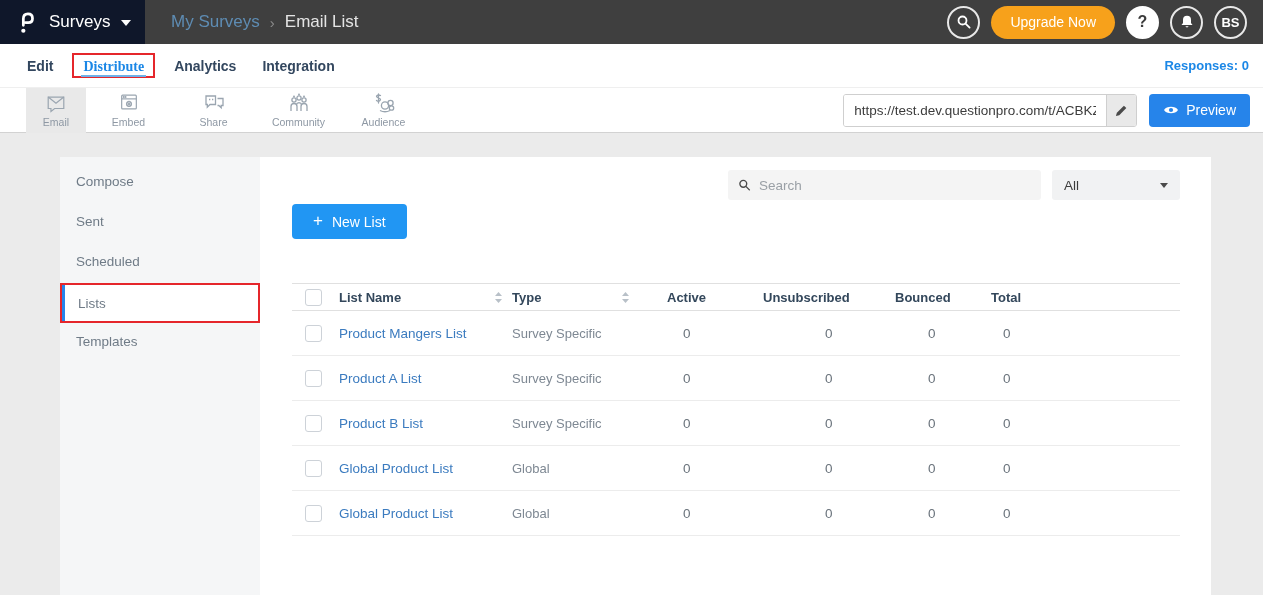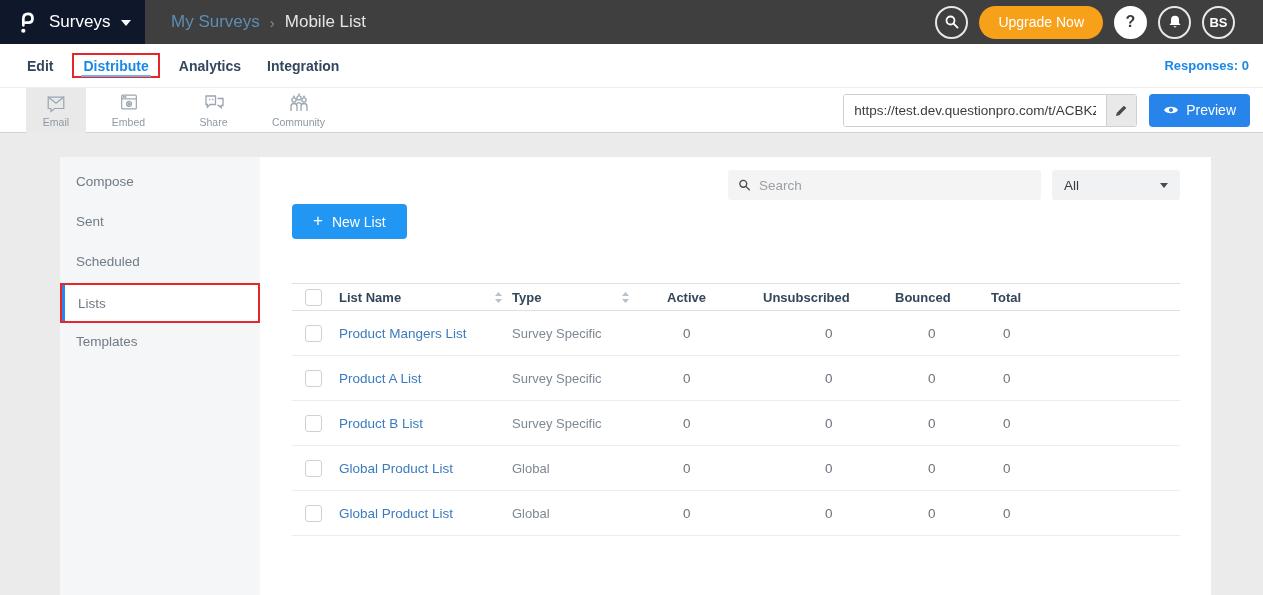--- a/index.html
+++ b/index.html
@@ -9,30 +9,30 @@
 
   
   .topbar { height:44px; background:#3f3f3f; display:flex; align-items:center; flex-shrink:0; }
   .brand { width:145px; height:44px; background:#0f172a; display:flex; align-items:center; gap:11px; padding-left:16px; cursor:pointer; flex-shrink:0; }
   .brand-label { color:#fff; font-size:17px; }
   .caret-down { width:0; height:0; border-left:5px solid transparent; border-right:5px solid transparent; border-top:6px solid #fff; margin-top:2px; }
   .breadcrumb { display:flex; align-items:center; gap:10px; margin-left:26px; font-size:17px; }
   .bc-parent { color:#5e8cb3; text-decoration:none; cursor:pointer; }
   .bc-sep { color:#8a8a8a; font-size:15px; }
   .bc-current { color:#e4e4e4; }
-  .topbar-right { margin-left:auto; display:flex; align-items:center; gap:11px; padding-right:28px; }
+  .topbar-right { margin-left:auto; display:flex; align-items:center; gap:11px; padding-right:16px; }
   .circle-btn { width:33px; height:33px; border-radius:50%; border:2px solid #e8e8e8; background:transparent; display:flex; align-items:center; justify-content:center; cursor:pointer; color:#fff; font-size:13px; font-weight:bold; font-family:inherit; }
   .circle-btn.help { background:#fff; border-color:#fff; color:#3b3b3b; font-size:16px; }
   .upgrade { height:33px; border:none; border-radius:17px; background:#f7a11b; color:#fff; font-size:14px; padding:0 19px; cursor:pointer; font-family:inherit; }
 
   
   .tabs-bar { height:44px; background:#fff; display:flex; align-items:center; padding:0 14px; border-bottom:1px solid #efefef; flex-shrink:0; }
   .nav-tab { font-size:14px; font-weight:600; color:#33475f; text-decoration:none; padding:0 13px; cursor:pointer; }
   .red-box { border:2px solid #e5262b; padding:2px 7px 1px; margin:0 6px; }
-  .nav-tab.active { color:#1b87e6; border-bottom:2px solid #6fb1e8; padding:0 2px 1px; margin:0; }
+  .nav-tab.active { color:#1b87e6; border-bottom:2px solid #6fb1e8; padding:0 2px 1px; margin:0;font-family:Liberation Serif, serif; }
   .responses { margin-left:auto; color:#1b87e6; font-size:13px; font-weight:600; cursor:pointer; }
 
   
   .toolbar { height:45px; background:#fff; border-bottom:1px solid #d2d2d2; display:flex; align-items:center; padding-left:26px; flex-shrink:0; }
   .tool-tab { width:85px; height:45px; display:flex; flex-direction:column; align-items:center; justify-content:center; gap:2px; cursor:pointer; }
   .tool-tab.active { background:#e9e9e9; width:60px; }
   .tool-tab .tlabel { font-size:10.5px; color:#8e98a4; }
   .tool-tab svg { stroke:#9aa5b0; fill:none; stroke-width:1.3; }
   .url-group { margin-left:auto; display:flex; align-items:center; }
   .url-wrap { display:flex; align-items:center; border:1px solid #cfcfcf; border-radius:3px; overflow:hidden; height:33px; background:#fff; }
@@ -87,21 +87,21 @@
       <svg width="22" height="27" viewBox="0 0 24 28">
         <path d="M8 17 V10 Q8 4.5 13 4.5 Q18 4.5 18 9.5 Q18 14 13.5 14 H10.5" stroke="#fff" stroke-width="3" fill="none" stroke-linecap="round"></path>
         <circle cx="8" cy="23" r="2.3" fill="#fff"></circle>
       </svg>
       <span class="brand-label">Surveys</span>
       <span class="caret-down"></span>
     </div>
     <nav class="breadcrumb">
       <a class="bc-parent">My Surveys</a>
       <span class="bc-sep">›</span>
-      <span class="bc-current">Mobile List</span>
+      <span class="bc-current">Email List</span>
     </nav>
     <div class="topbar-right">
       <button class="circle-btn">
         <svg width="16" height="16" viewBox="0 0 16 16">
           <circle cx="6.5" cy="6.5" r="4" stroke="#fff" stroke-width="1.8" fill="none"></circle>
           <path d="M9.8 9.8L13.6 13.6" stroke="#fff" stroke-width="1.8" stroke-linecap="round"></path>
         </svg>
       </button>
       <button class="upgrade">Upgrade Now</button>
       <button class="circle-btn help">?</button>
@@ -159,20 +159,30 @@
           <circle cx="13" cy="6" r="2.1"></circle>
           <circle cx="18" cy="8" r="2.1"></circle>
         <path d="M5 19v-4.5a3 3 0 0 1 3-3 3 3 0 0 1 3 3V19"></path>
         <path d="M10.2 13a3 3 0 0 1 2.8-2.3A3 3 0 0 1 15.8 13"></path>
         <path d="M15 19v-4.5a3 3 0 0 1 3-3 3 3 0 0 1 3 3V19"></path>
         <circle cx="8" cy="4.5" r="0.4"></circle>
           <circle cx="13" cy="2.5" r="0.4"></circle>
           <circle cx="18" cy="4.5" r="0.4"></circle>
       </svg>
       <span class="tlabel">Community</span>
+    </div>
+    <div class="tool-tab">
+      <svg width="26" height="22" viewBox="0 0 26 22">
+        <path d="M7.5 2v9M9.5 3.5q-2-1-3.5 0t1.5 2.5q3 1 1.5 2.5t-3.5 0" stroke-linecap="round"></path>
+        <circle cx="14" cy="13.5" r="3.6"></circle>
+        <circle cx="19.5" cy="11" r="2.6"></circle>
+        <circle cx="20.5" cy="16" r="2.2"></circle>
+        <path d="M9 18.5q5 2.5 10 0"></path>
+      </svg>
+      <span class="tlabel">Audience</span>
     </div>
 
     <div class="url-group">
       <div class="url-wrap">
         <input class="url-input" type="text" readonly="" value="https://test.dev.questionpro.com/t/ACBKZCrW" style="">
         <button class="pencil-btn">
           <svg width="13" height="13" viewBox="0 0 14 14">
             <path d="M1 13l1-3.6L9.6 1.8l2.6 2.6L4.6 12z" fill="#4a4a4a"></path>
           </svg>
         </button>

